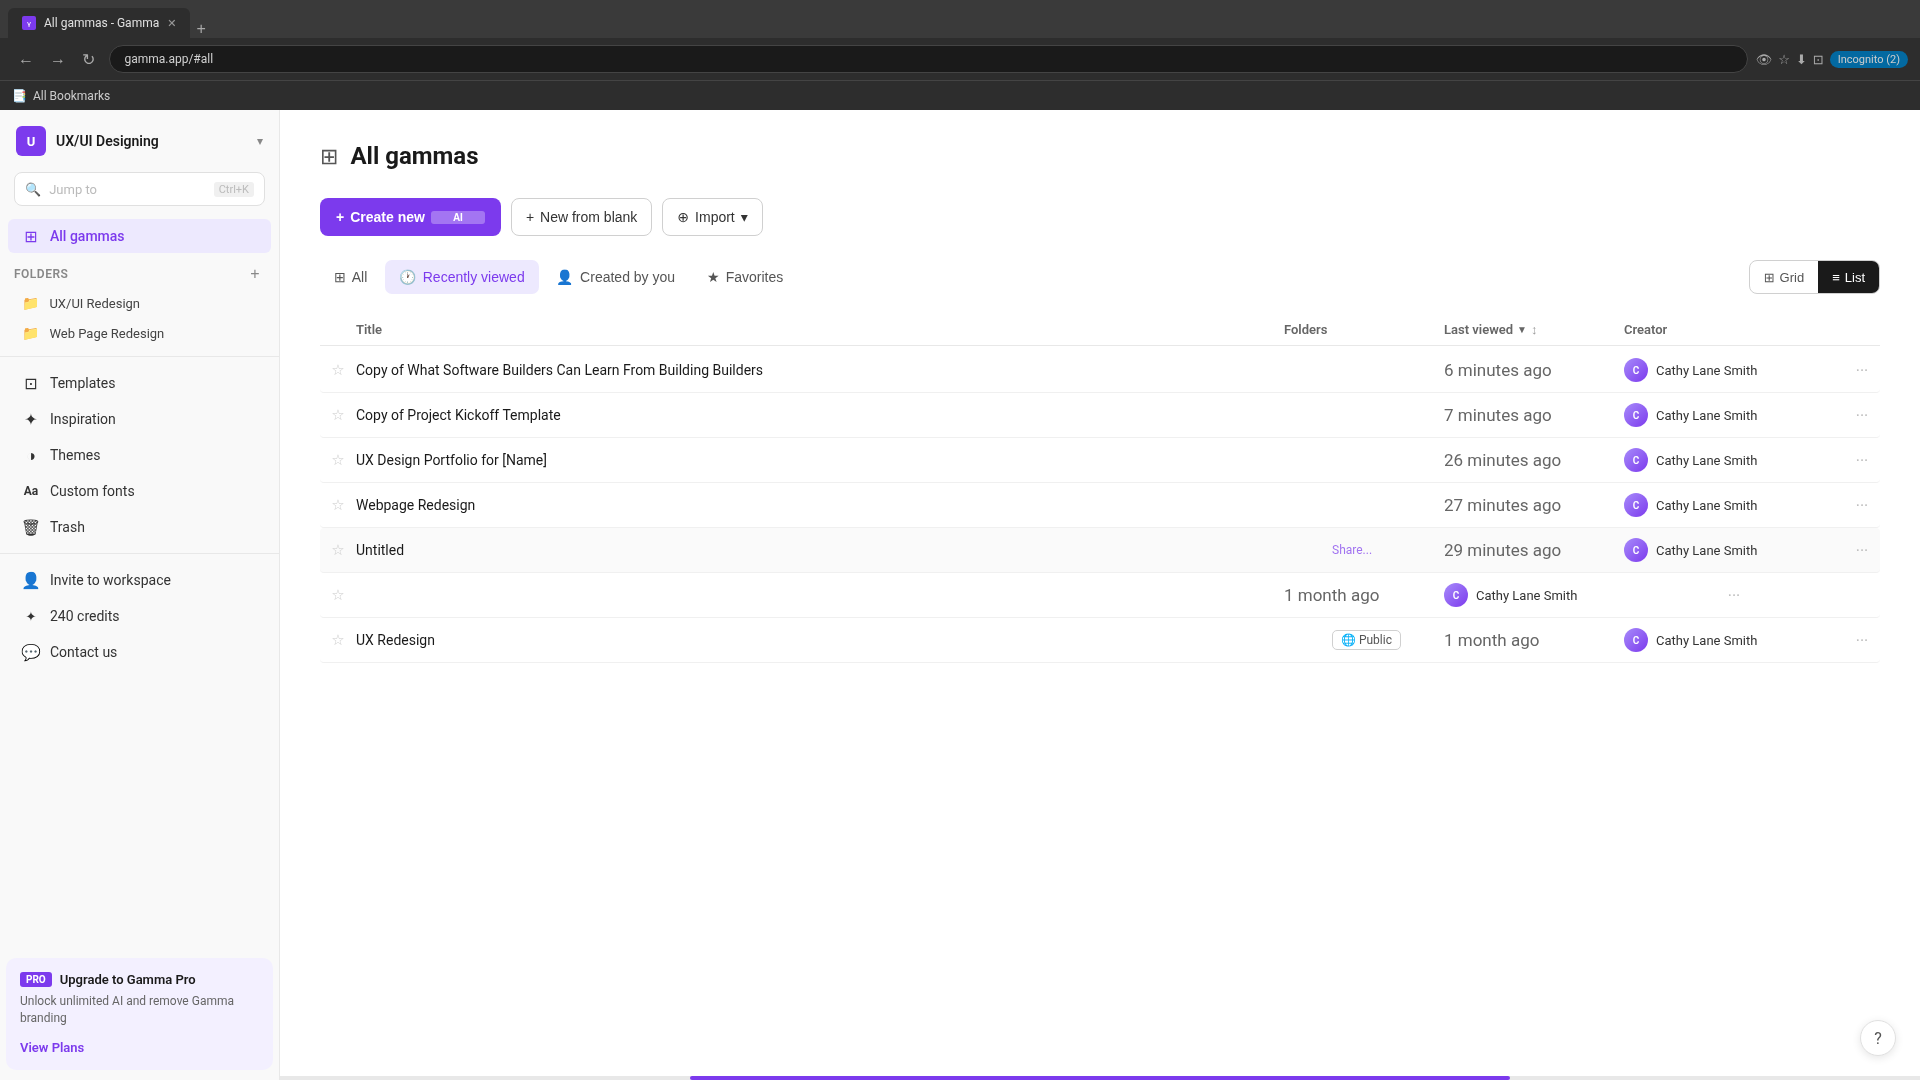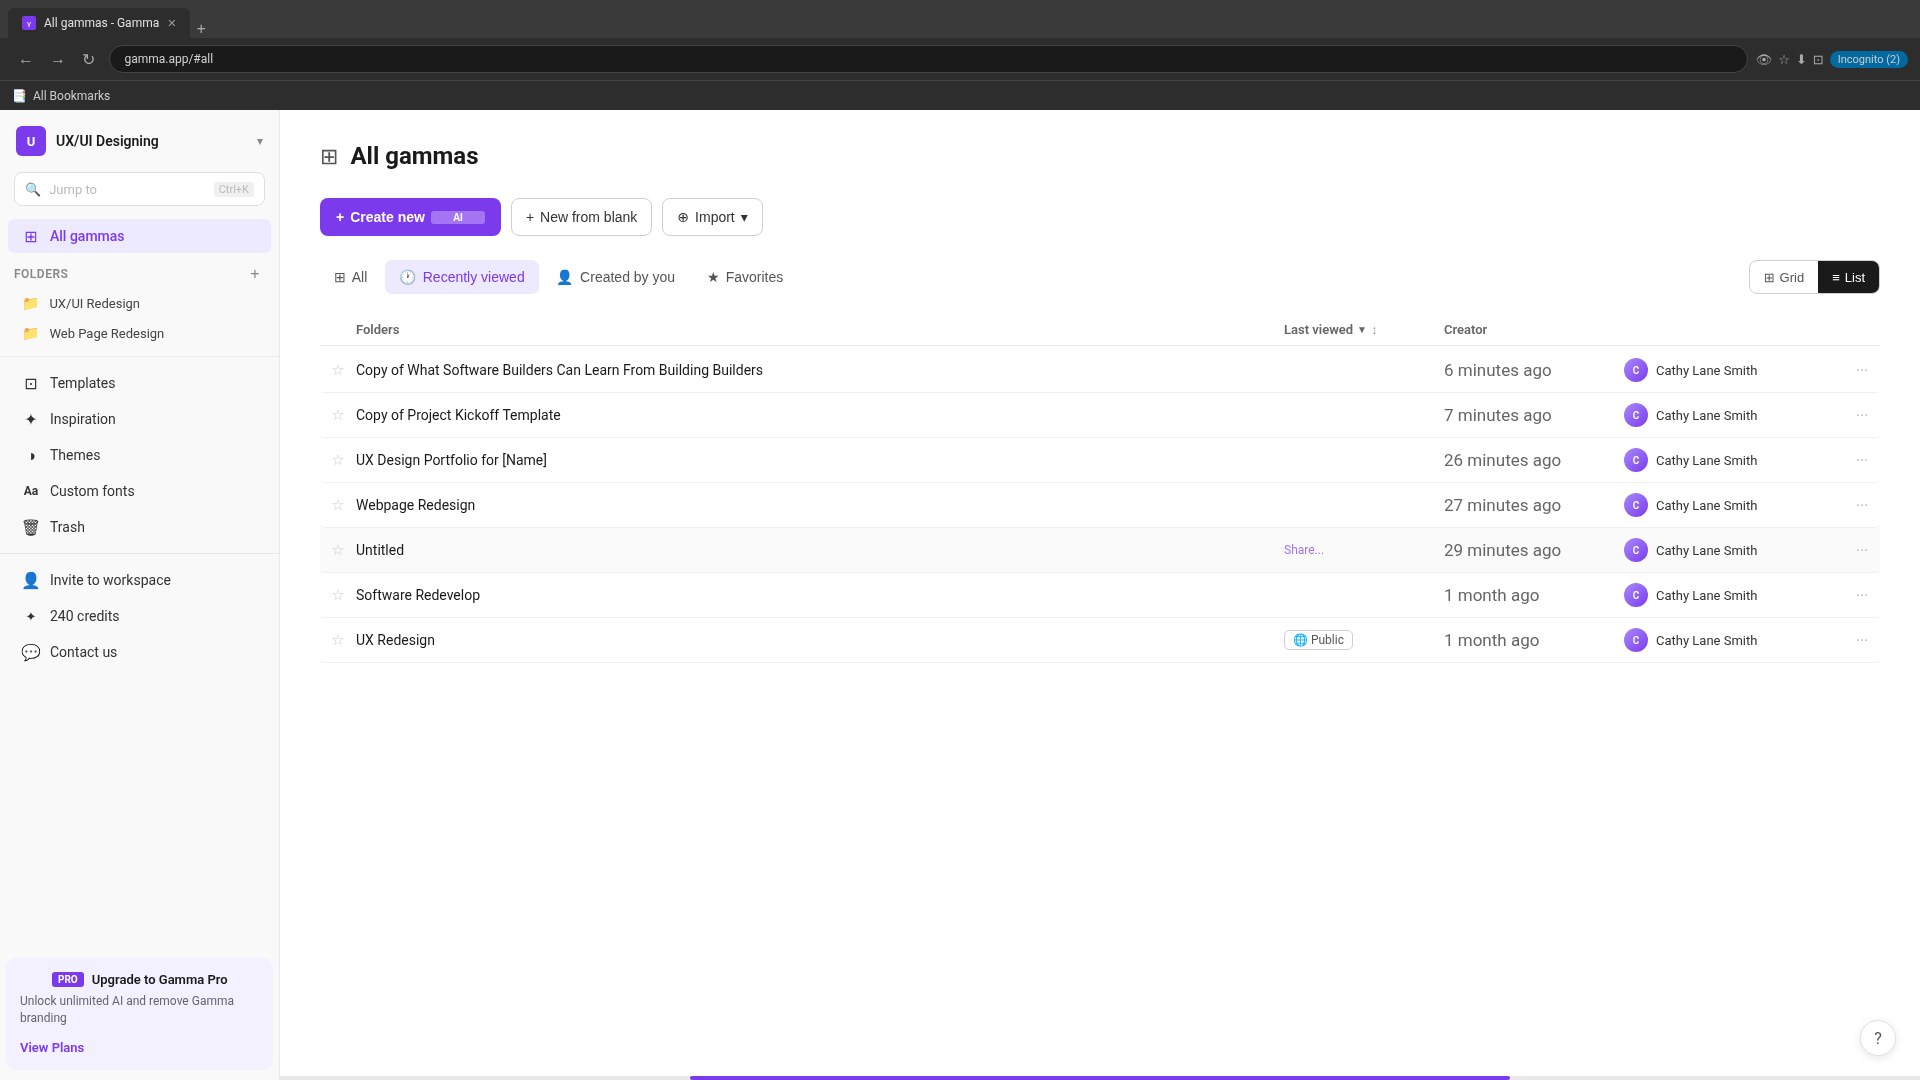--- a/index.html
+++ b/index.html
@@ -32,21 +32,21 @@
     .nav-item { display: flex; align-items: center; gap: 10px; padding: 8px 14px; cursor: pointer; border-radius: 6px; margin: 1px 8px; font-size: 14px; color: #333; }
     .nav-item.active { background: #ede9fe; color: #7c3aed; font-weight: 500; }
     .nav-icon { width: 18px; height: 18px; display: flex; align-items: center; justify-content: center; font-size: 16px; flex-shrink: 0; }
     .section-header { padding: 10px 14px 4px; display: flex; align-items: center; justify-content: space-between; }
     .section-label { font-size: 12px; font-weight: 600; color: #888; text-transform: uppercase; letter-spacing: 0.5px; }
     .add-btn { width: 20px; height: 20px; border-radius: 4px; display: flex; align-items: center; justify-content: center; font-size: 16px; color: #888; cursor: pointer; background: none; border: none; }
     .folder-item { display: flex; align-items: center; gap: 10px; padding: 6px 14px; cursor: pointer; border-radius: 6px; margin: 1px 8px; font-size: 13px; color: #444; }
     .sidebar-divider { height: 1px; background: #e8e8e8; margin: 8px 0; }
     .upgrade-box { background: #f3f0ff; border-radius: 10px; padding: 14px; margin: 0 6px 10px; }
     .upgrade-pro { display: flex; align-items: center; gap: 8px; margin-bottom: 6px; }
-    .pro-badge { background: #7c3aed; color: white; font-size: 10px; font-weight: 700; padding: 2px 6px; border-radius: 3px; margin-left: 32px; }
+    .pro-badge { background: #7c3aed; color: white; font-size: 10px; font-weight: 700; padding: 2px 6px; border-radius: 3px; }
     .upgrade-title { font-size: 13px; font-weight: 600; color: #1a1a1a; }
     .upgrade-desc { font-size: 12px; color: #666; margin-bottom: 10px; line-height: 1.4; }
     .view-plans-link { font-size: 13px; color: #7c3aed; font-weight: 600; cursor: pointer; text-decoration: none; }
 
     
     .main { flex: 1; overflow-y: auto; padding: 32px 40px; background: #fff; }
     .page-header { display: flex; align-items: center; gap: 12px; margin-bottom: 28px; }
     .page-title-icon { font-size: 22px; color: #555; }
     .page-title { font-size: 24px; font-weight: 700; color: #1a1a1a; }
     .action-bar { display: flex; align-items: center; gap: 10px; margin-bottom: 24px; }
@@ -60,21 +60,21 @@
     .view-btn { height: 32px; padding: 0 14px; border: none; background: none; font-size: 13px; color: #555; cursor: pointer; display: flex; align-items: center; gap: 5px; }
     .view-btn.active { background: #1a1a1a; color: white; }
 
     
     .table-container { width: 100%; }
     .table-header { display: grid; grid-template-columns: 36px 1fr 160px 180px 220px 36px; align-items: center; padding: 8px 0; border-bottom: 1.5px solid #e8e8e8; margin-bottom: 2px; }
     .table-col-header { font-size: 13px; font-weight: 600; color: #666; display: flex; align-items: center; gap: 4px; }
     .table-row { display: grid; grid-template-columns: 36px 1fr 160px 180px 220px 36px; align-items: center; padding: 10px 0; border-bottom: 1px solid #f0f0f0; cursor: pointer; border-radius: 4px; }
     .star-icon { color: #ccc; font-size: 15px; cursor: pointer; text-align: center; }
     .row-title { font-size: 14px; color: #1a1a1a; padding-right: 16px; }
-    .row-folder { font-size: 12px; }
+    .row-folder { font-size: 12px; margin-left: 48px; }
     .public-badge { background: #fff; border: 1px solid #d0d0d0; border-radius: 5px; padding: 2px 8px; font-size: 12px; color: #555; display: inline-flex; align-items: center; gap: 4px; }
     .share-link { font-size: 12px; color: #7c3aed; opacity: 0.7; }
     .row-time { font-size: 17px; color: #666; }
     .row-creator { display: flex; align-items: center; gap: 8px; font-size: 13px; color: #333; }
     .creator-avatar { width: 24px; height: 24px; border-radius: 50%; background: linear-gradient(135deg, #a78bfa, #7c3aed); display: flex; align-items: center; justify-content: center; font-size: 10px; color: white; font-weight: 600; flex-shrink: 0; overflow: hidden; }
     .more-btn { color: #bbb; font-size: 16px; cursor: pointer; text-align: center; }
 
     
     .scroll-bar { height: 4px; background: #7c3aed; width: 50%; margin: 0 auto; border-radius: 2px; }
   </style>
@@ -249,20 +249,21 @@
         <button class="view-btn active">
           <span>≡</span>
           <span>List</span>
         </button>
       </div>
     </div>
 
     <div class="table-container">
       <div class="table-header">
         <div></div>
+        <div class="table-col-header">Title</div>
         <div class="table-col-header">Folders</div>
         <div class="table-col-header">
           Last viewed
           <span style="font-size:10px;">▼</span>
           <span style="cursor:pointer;color:#999;">↕</span>
         </div>
         <div class="table-col-header">Creator</div>
         <div></div>
       </div>
 
@@ -323,21 +324,20 @@
         <div class="row-time">29 minutes ago</div>
         <div class="row-creator">
           <div class="creator-avatar">C</div>
           <span>Cathy Lane Smith</span>
         </div>
         <div class="more-btn">···</div>
       </div>
 
       <div class="table-row">
         <div class="star-icon">☆</div>
-        <div class="row-title">Software Redevelop</div>
         <div class="row-folder"></div>
         <div class="row-time">1 month ago</div>
         <div class="row-creator">
           <div class="creator-avatar">C</div>
           <span>Cathy Lane Smith</span>
         </div>
         <div class="more-btn">···</div>
       </div>
 
       <div class="table-row">

